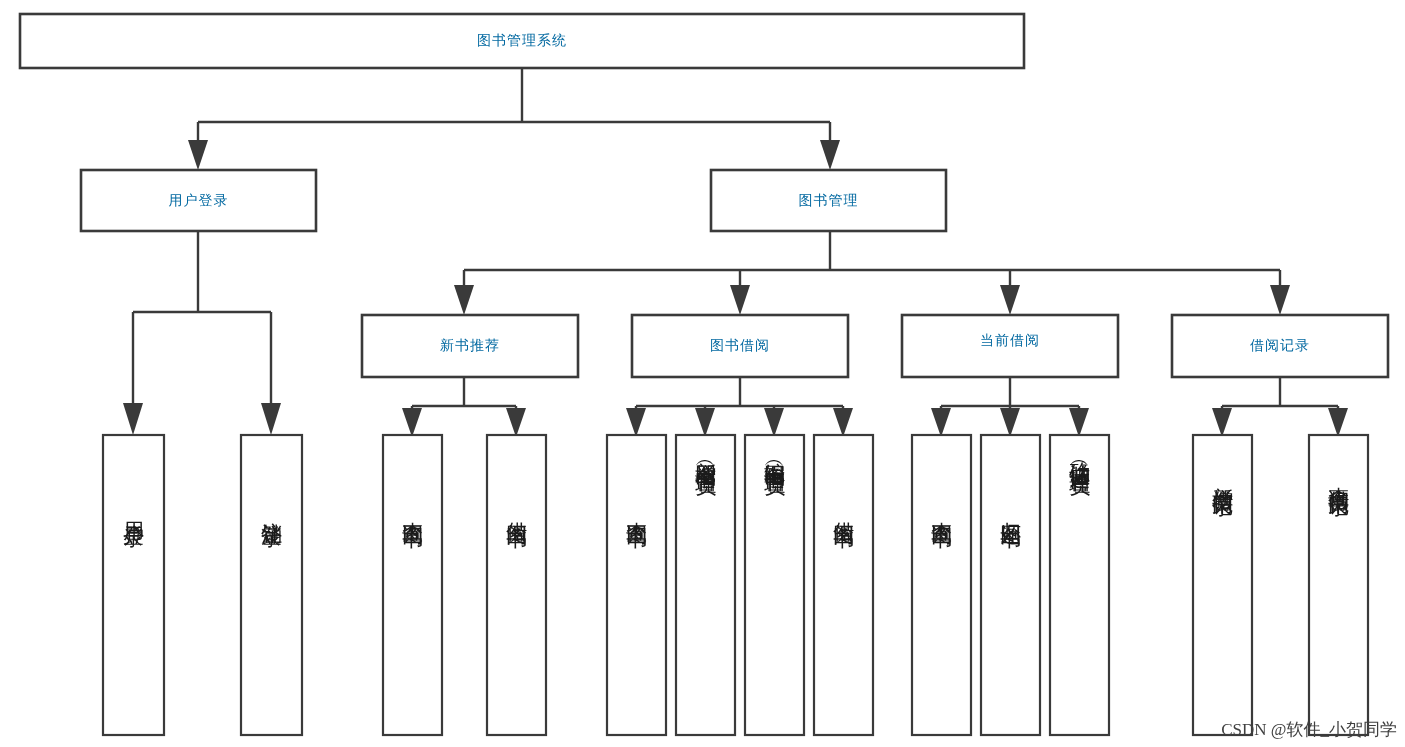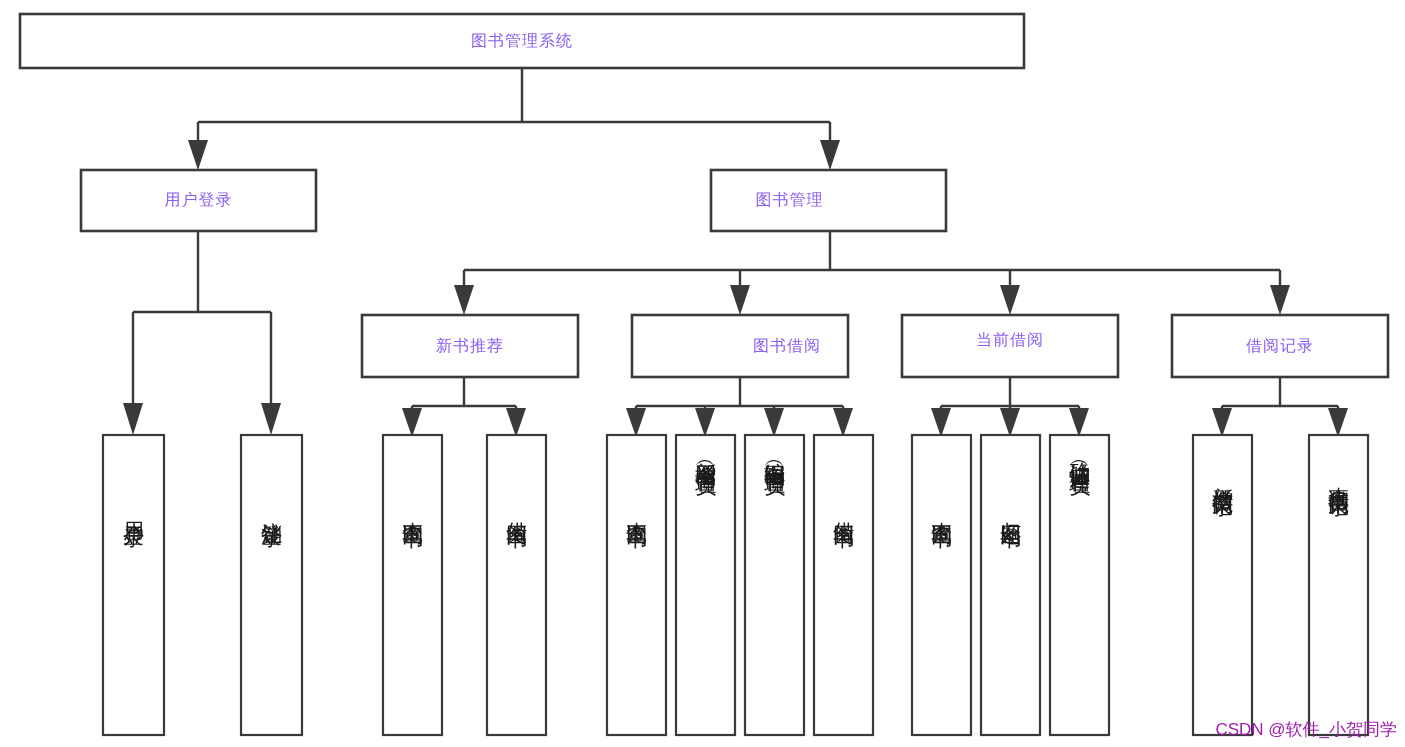--- a/index.html
+++ b/index.html
@@ -66,32 +66,32 @@
   }
   .horiz-label-wrap {
     position: absolute;
     display: flex;
     align-items: center;
     justify-content: center;
     pointer-events: none;
   }
   .horiz-text {
     font-family: "DejaVu Sans", "Liberation Sans", sans-serif;
-    font-size: 16px;
-    color: #8b5cf6;
+    font-size: 14px;
+    color: #0369a1;
     white-space: nowrap;
     letter-spacing: 1px;
   }
   #watermark {
     position: absolute;
     right: 8px;
     bottom: 6px;
-    font-family: Liberation Sans, sans-serif;
+    font-family: Liberation Serif, serif;
     font-size: 17px;
-    color: #a21caf;
+    color: #404040;
     white-space: nowrap;
     user-select: none;
   }
 </style>
 </head>
 <body>
 
 <div id="diagram-root">
 
   <svg id="flow-svg" viewBox="0 0 1405 747">
@@ -191,28 +191,28 @@
     </g>
   </svg>
 
   <div class="horiz-label-wrap" style="left:20px; top:14px; width:1004px; height:54px;">
     <span class="horiz-text">图书管理系统</span>
   </div>
 
   <div class="horiz-label-wrap" style="left:81px; top:170px; width:235px; height:61px;">
     <span class="horiz-text">用户登录</span>
   </div>
-  <div class="horiz-label-wrap" style="left:672px; top:170px; width:235px; height:61px;">
+  <div class="horiz-label-wrap" style="left:711px; top:170px; width:235px; height:61px;">
     <span class="horiz-text">图书管理</span>
   </div>
 
   <div class="horiz-label-wrap" style="left:362px; top:315px; width:216px; height:62px;border-radius:30px;">
     <span class="horiz-text">新书推荐</span>
   </div>
-  <div class="horiz-label-wrap" style="left:632px; top:315px; width:216px; height:62px;padding-left:47px;">
+  <div class="horiz-label-wrap" style="left:632px; top:315px; width:216px; height:62px;">
     <span class="horiz-text">图书借阅</span>
   </div>
   <div class="horiz-label-wrap" style="left:902px; top:315px; width:216px; height:51px;">
     <span class="horiz-text">当前借阅</span>
   </div>
   <div class="horiz-label-wrap" style="left:1172px; top:315px; width:216px; height:62px;align-items:center;">
     <span class="horiz-text">借阅记录</span>
   </div>
 
   <div class="vert-label-wrap" style="left:103px; top:505px; width:61px; height:230px;">

